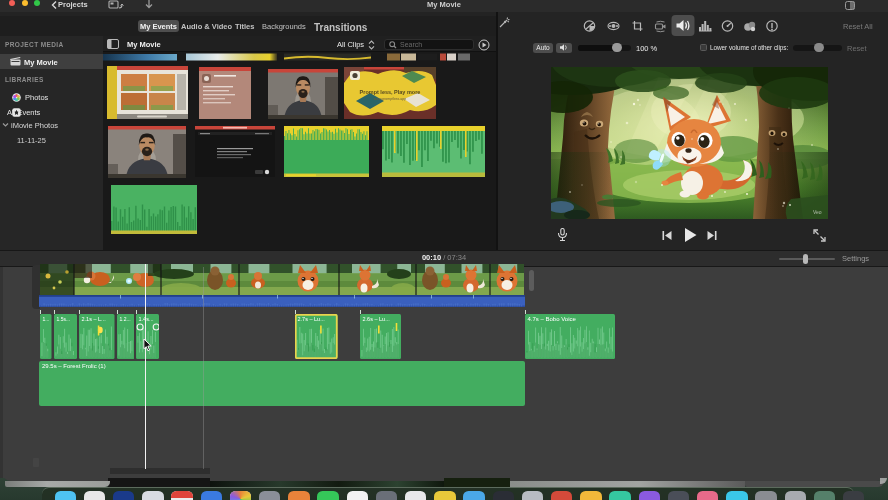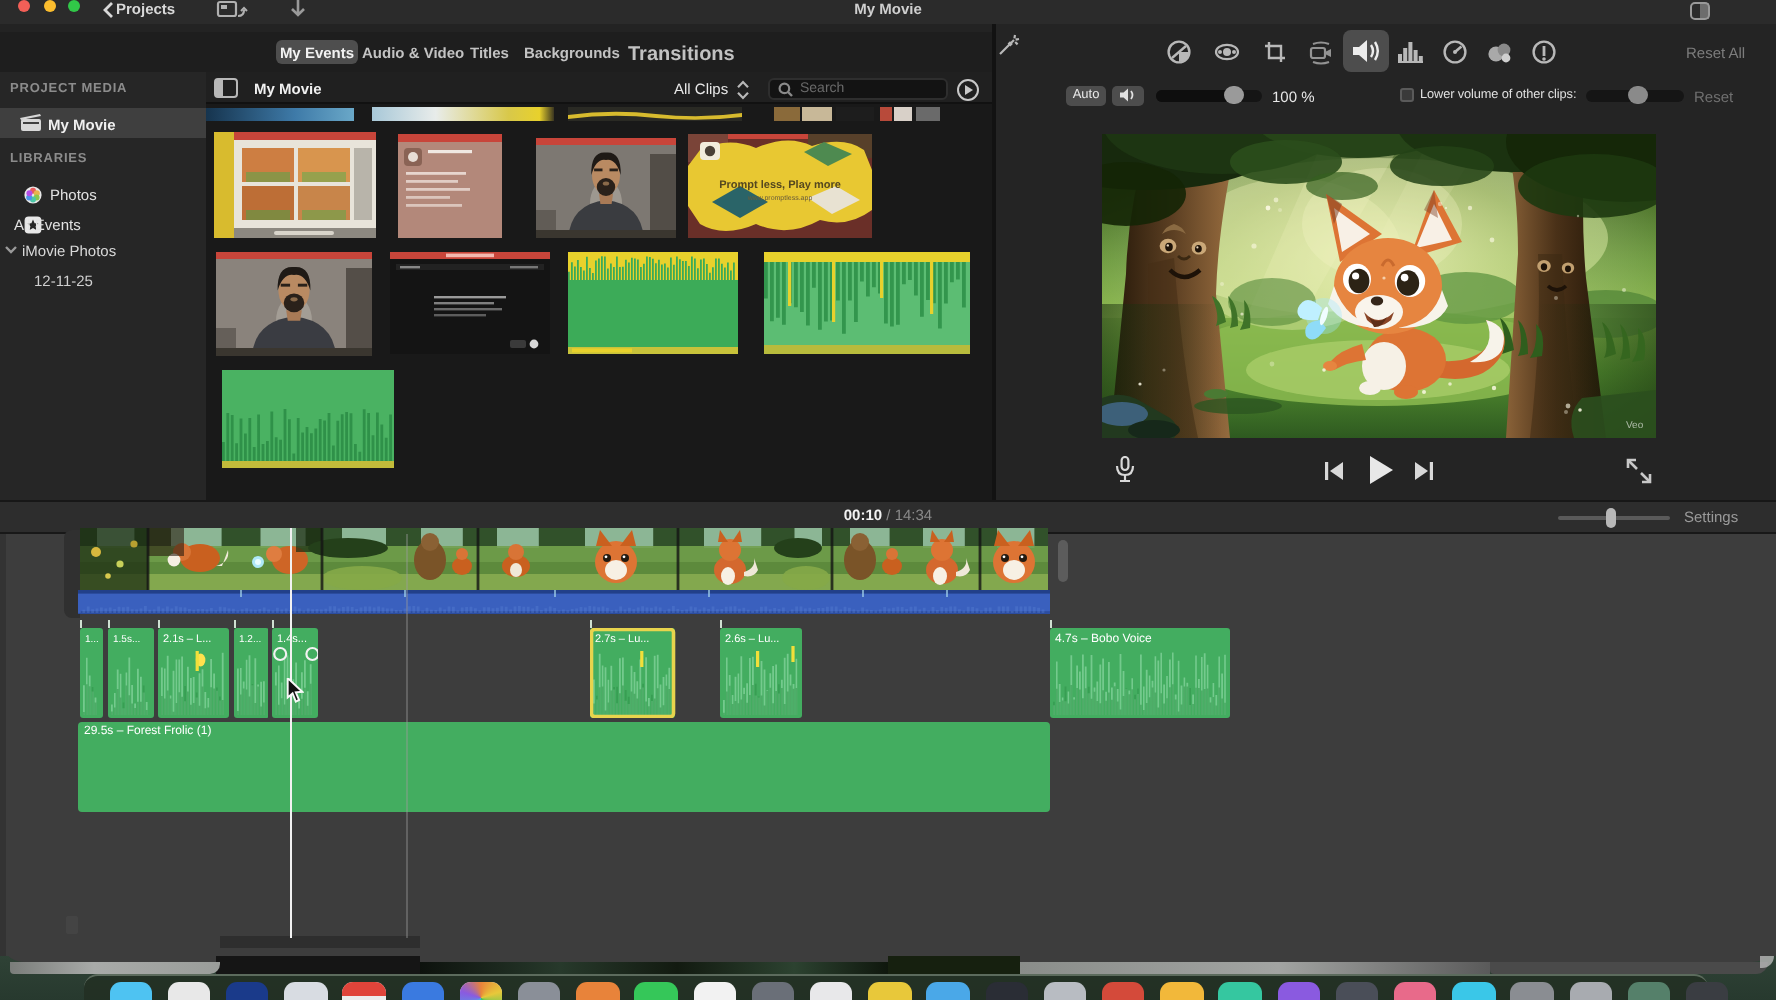--- a/index.html
+++ b/index.html
@@ -73,21 +73,21 @@
 <svg class="abs" style="left:845px;top:1px" width="11" height="10" viewBox="0 0 11 10">
       <rect x="0.5" y="0.5" width="9" height="8" rx="2" fill="none" stroke="#9a9a9a" stroke-width="1"></rect>
       <rect x="5" y="0.5" width="4.5" height="8" fill="#9a9a9a" opacity="0.6"></rect>
     </svg>
 
 <div class="abs" style="left:0;top:16px;width:497px;height:20px;background:#1e1e1e"></div>
 <div class="abs" style="left:138px;top:20px;width:41px;height:12px;background:#4e4e4e;border-radius:3px"></div>
 <div class="abs" style="left:138px;top:21.5px;width:41px;height:10px;color:#f2f2f2;font-size:7.5px;font-weight:bold;text-align:center">My Events</div>
 <div class="abs" style="left:181px;top:21.5px;color:#c2c2c2;font-size:7.5px;font-weight:bold">Audio &amp; Video</div>
 <div class="abs" style="left:235px;top:21.5px;color:#c2c2c2;font-size:7.5px;font-weight:bold">Titles</div>
-<div class="abs" style="left:262px;top:21.5px;color:#c2c2c2;font-size:7.5px;font-weight:bold">Backgrounds</div>
+<div class="abs" style="left:262px;top:21.5px;color:#c2c2c2;font-size:7.5px;font-weight:normal">Backgrounds</div>
 <div class="abs" style="left:314px;top:21.5px;color:#c2c2c2;font-size:10px;font-weight:bold">Transitions</div>
 
 <div class="abs" style="left:0;top:36px;width:103px;height:214px;background:#262626"></div>
 <div class="abs" style="left:5px;top:41px;color:#8c8c8c;font-size:6.5px;font-weight:bold;letter-spacing:0.4px">PROJECT MEDIA</div>
 <div class="abs" style="left:0;top:54px;width:103px;height:15px;background:#3f3f3f"></div>
 <svg class="abs" style="left:10px;top:57px" width="11" height="9" viewBox="0 0 11 9">
       <rect x="0.5" y="2.5" width="10" height="6" rx="1" fill="#d8d8d8"></rect>
       <path d="M0.5 3 L10.5 1 L10 0 L0 2 Z" fill="#d8d8d8"></path>
       <rect x="1.5" y="4" width="8" height="1" fill="#3f3f3f"></rect>
     </svg>
@@ -105,21 +105,21 @@
 <div class="abs" style="left:25px;top:93px;color:#e2e2e2;font-size:7.5px">Photos</div>
 <svg class="abs" style="left:12px;top:107.5px" width="9" height="9" viewBox="0 0 9 9">
       <rect x="0.3" y="0.3" width="8.4" height="8.4" rx="2" fill="#e8e8e8"></rect>
       <path d="M4.5 1.8 L5.3 3.6 L7.2 3.8 L5.8 5.1 L6.2 7 L4.5 6 L2.8 7 L3.2 5.1 L1.8 3.8 L3.7 3.6 Z" fill="#262626"></path>
     </svg>
 <div class="abs" style="left:7px;top:108px;color:#e2e2e2;font-size:7.5px">All Events</div>
 <svg class="abs" style="left:2px;top:122px" width="7" height="6" viewBox="0 0 7 6">
       <path d="M1 1.5 L3.5 4 L6 1.5" stroke="#9a9a9a" stroke-width="1.2" fill="none"></path>
     </svg>
 <div class="abs" style="left:11px;top:121px;color:#d8d8d8;font-size:7.5px">iMovie Photos</div>
-<div class="abs" style="left:17px;top:135.5px;color:#cfcfcf;font-size:7.5px">12-11-25</div>
+<div class="abs" style="left:17px;top:135.5px;color:#cfcfcf;font-size:7.5px">11-11-25</div>
 
 <div class="abs" style="left:103px;top:36px;width:394px;height:214px;background:#191919"></div>
 <div class="abs" style="left:103px;top:36px;width:394px;height:16px;background:#202020;border-bottom:1px solid #111"></div>
 <svg class="abs" style="left:107px;top:39px" width="12" height="10" viewBox="0 0 12 10">
       <rect x="0.5" y="0.5" width="11" height="9" rx="1.5" fill="none" stroke="#b8b8b8" stroke-width="1"></rect>
       <rect x="0.5" y="0.5" width="4" height="9" fill="#b8b8b8"></rect>
     </svg>
 <div class="abs" style="left:127px;top:40px;color:#f0f0f0;font-size:7.5px;font-weight:bold">My Movie</div>
 <div class="abs" style="left:337px;top:40px;color:#e8e8e8;font-size:7.5px">All Clips</div>
 <svg class="abs" style="left:368px;top:39.5px" width="7" height="10" viewBox="0 0 7 10">
@@ -532,21 +532,21 @@
 <svg class="abs" style="left:707px;top:230.5px" width="10" height="9" viewBox="0 0 10 9">
       <rect x="7.9" y="0" width="1.6" height="9" fill="#d8d8d8"></rect>
       <path d="M0.5 0 L7 4.5 L0.5 9 Z" fill="#d8d8d8"></path>
     </svg>
 <svg class="abs" style="left:813px;top:229px" width="13" height="13" viewBox="0 0 13 13">
       <path d="M1 5 L1 1 L5 1 M8 12 L12 12 L12 8" stroke="#c8c8c8" stroke-width="1.3" fill="none"></path>
       <path d="M1.5 1.5 L5.5 5.5 M11.5 11.5 L7.5 7.5" stroke="#c8c8c8" stroke-width="1.3"></path>
     </svg>
 
 <div class="abs" style="left:0;top:250px;width:888px;height:17px;background:#2d2d2d;border-top:1px solid #171717;border-bottom:1px solid #181818"></div>
-<div class="abs" style="left:384px;top:253px;width:120px;height:11px;font-size:7.5px;text-align:center"><span style="color:#f2f2f2;font-weight:bold">00:10</span><span style="color:#8a8a8a"> / 14:34</span></div>
+<div class="abs" style="left:384px;top:253px;width:120px;height:11px;font-size:7.5px;text-align:center"><span style="color:#f2f2f2;font-weight:bold">00:10</span><span style="color:#8a8a8a"> / 07:34</span></div>
 <div class="abs" style="left:779px;top:257.5px;width:56px;height:2px;background:#5a5a5a;border-radius:1px"></div>
 <div class="abs" style="left:803px;top:253.5px;width:5px;height:10px;background:#b8b8b8;border-radius:2.5px"></div>
 <div class="abs" style="left:842px;top:254px;color:#9a9a9a;font-size:7.5px">Settings</div>
 
 <div class="abs" style="left:0;top:267px;width:888px;height:211px;background:#3d3d3d"></div>
 <div class="abs" style="left:0;top:267px;width:3px;height:211px;background:#333"></div>
 <div class="abs" style="left:110px;top:468px;width:100px;height:6px;background:#2e2e2e"></div>
 
 <div class="abs" style="left:31.5px;top:264.5px;width:8.5px;height:44px;background:#303030;border-radius:4px 0 0 4px"></div>
 

